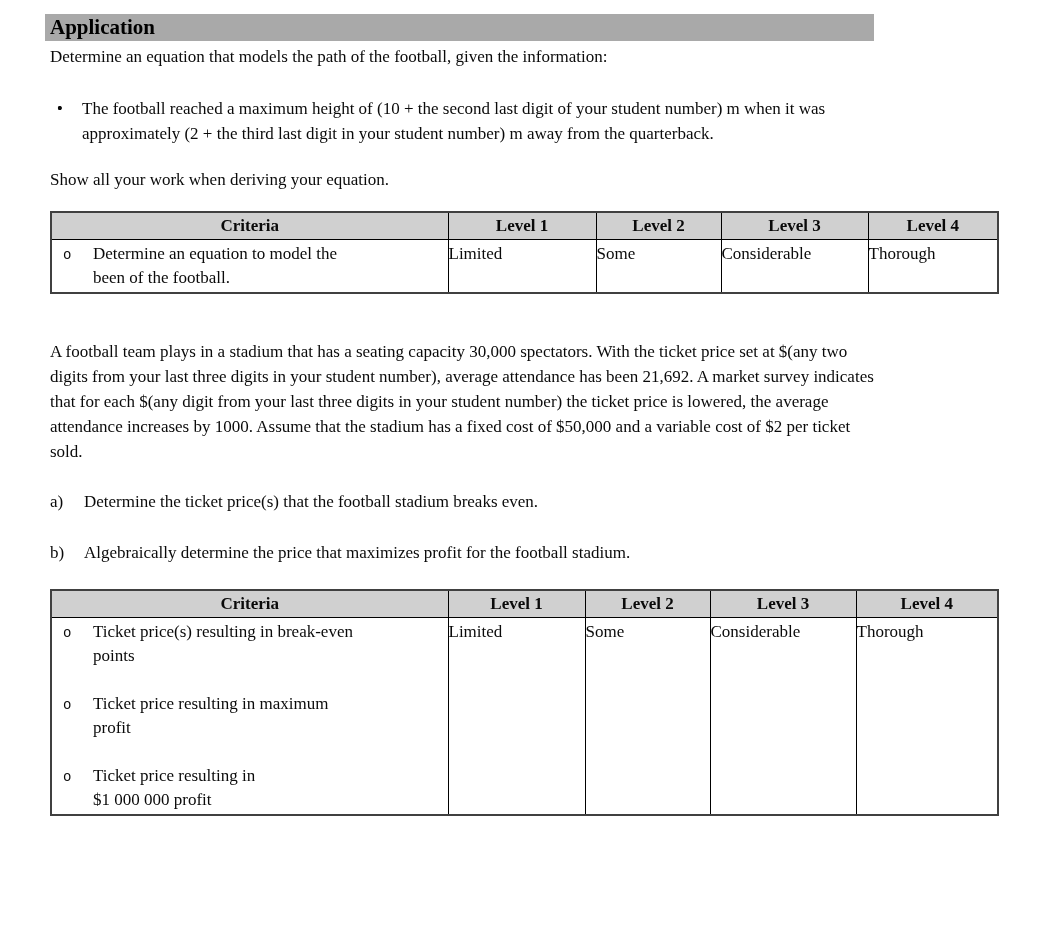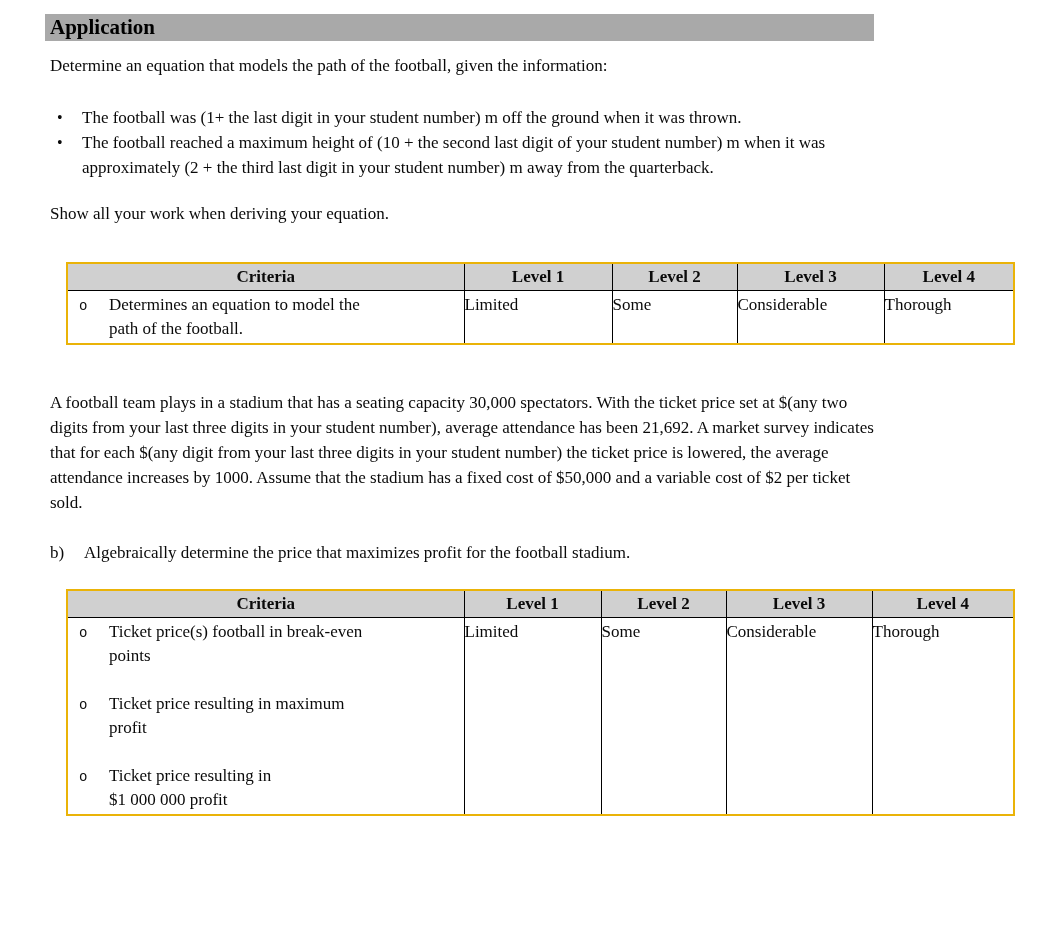--- a/index.html
+++ b/index.html
@@ -21,40 +21,40 @@
   .section-header {
     background: #a9a9a9;
     height: 27px;
     line-height: 27px;
     padding-left: 5px;
     font-size: 21px;
     font-weight: bold;
     color: #000000;
   }
   .body-text { margin: 0 0 0 5px; line-height: 26px; }
-  .intro  { margin-top: 12px; margin-bottom: 26px; }
-  .outro  { margin-bottom: 35px; }
+  .intro  { margin-top: 3px; margin-bottom: 26px; }
+  .outro  { margin-bottom: 18px; }
   .para   { margin-top: 3px; margin-bottom: 25px; line-height: 25px; }
 
   ul.bullets { list-style: none; margin: 0 0 21px 0; padding: 0; }
   ul.bullets li { position: relative; padding-left: 37px; line-height: 25px; }
   ul.bullets .bullet-glyph { position: absolute; left: 12px; top: 0; font-size: 16px; }
 
   .q { margin: 0 0 25px 5px; line-height: 26px; }
   .q .qlabel { display: inline-block; }
   .q.wide-gap .qlabel   { width: 34px; }
   .q.narrow-gap .qlabel { width: 22px; }
   .q:last-of-type { margin-bottom: 23px; }
 
   table.rubric {
     border-collapse: collapse;
     table-layout: fixed;
-    margin-left: 21px;
+    margin-left: 5px;
     width: 947px;
-    border: 2px solid #eab308;
+    border: 2px solid #404040;
     font-size: 17px;
   }
   table.rubric th, table.rubric td {
     border: 1px solid #000000;
     padding: 0;
   }
   table.rubric th {
     background: #d0d0d0;
     font-weight: bold;
     text-align: center;
@@ -86,21 +86,20 @@
   <section>
     <div class="section-header">
       <span>Application</span>
     </div>
 
     <p class="body-text intro">Determine an equation that models the path of the football, given the information:</p>
 
     <ul class="bullets">
       <li>
         <span class="bullet-glyph">•</span>
-        <span>The football was (1+ the last digit in your student number) m off the ground when it was thrown.</span>
       </li>
       <li>
         <span class="bullet-glyph">•</span>
         <span>The football reached a maximum height of (10 + the second last digit of your student number) m when it was approximately (2 + the third last digit in your student number) m away from the quarterback.</span>
       </li>
     </ul>
 
     <p class="body-text outro">Show all your work when deriving your equation.</p>
 
     <table class="rubric">
@@ -118,37 +117,40 @@
           <th>Level 2</th>
           <th>Level 3</th>
           <th>Level 4</th>
         </tr>
       </thead>
       <tbody>
         <tr>
           <td class="crit">
             <div class="crit-item">
               <span class="sub-bullet">o</span>
-              <div>Determines an equation to model the</div>
-              <div>path of the football.</div>
+              <div>Determine an equation to model the</div>
+              <div>been of the football.</div>
             </div>
           </td>
           <td>Limited</td>
           <td>Some</td>
           <td>Considerable</td>
           <td>Thorough</td>
         </tr>
       </tbody>
     </table>
   </section>
 
   <section class="section-thinking">
 
     <p class="body-text para">A football team plays in a stadium that has a seating capacity 30,000 spectators.  With the ticket price set at $(any two digits from your last three digits in your student number), average attendance has been 21,692.  A market survey indicates that for each $(any digit from your last three digits in your student number) the ticket price is lowered, the average attendance increases by 1000.  Assume that the stadium has a fixed cost of $50,000 and a variable cost of $2 per ticket sold.</p>
 
+    <p class="q wide-gap">
+      <span class="qlabel">a)</span><span>Determine the ticket price(s) that the football stadium breaks even.</span>
+    </p>
     <p class="q wide-gap">
       <span class="qlabel">b)</span><span>Algebraically determine the price that maximizes profit for the football stadium.</span>
     </p>
 
     <table class="rubric">
       <colgroup>
         <col style="width:397px">
           <col style="width:137px">
           <col style="width:125px">
           <col style="width:146px">
@@ -161,21 +163,21 @@
           <th>Level 2</th>
           <th>Level 3</th>
           <th>Level 4</th>
         </tr>
       </thead>
       <tbody>
         <tr>
           <td class="crit">
             <div class="crit-item">
               <span class="sub-bullet">o</span>
-              <div>Ticket price(s) football in break-even</div>
+              <div>Ticket price(s) resulting in break-even</div>
               <div>points</div>
             </div>
             <div class="crit-item">
               <span class="sub-bullet">o</span>
               <div>Ticket price resulting in maximum</div>
               <div>profit</div>
             </div>
             <div class="crit-item">
               <span class="sub-bullet">o</span>
               <div>Ticket price resulting in</div>

